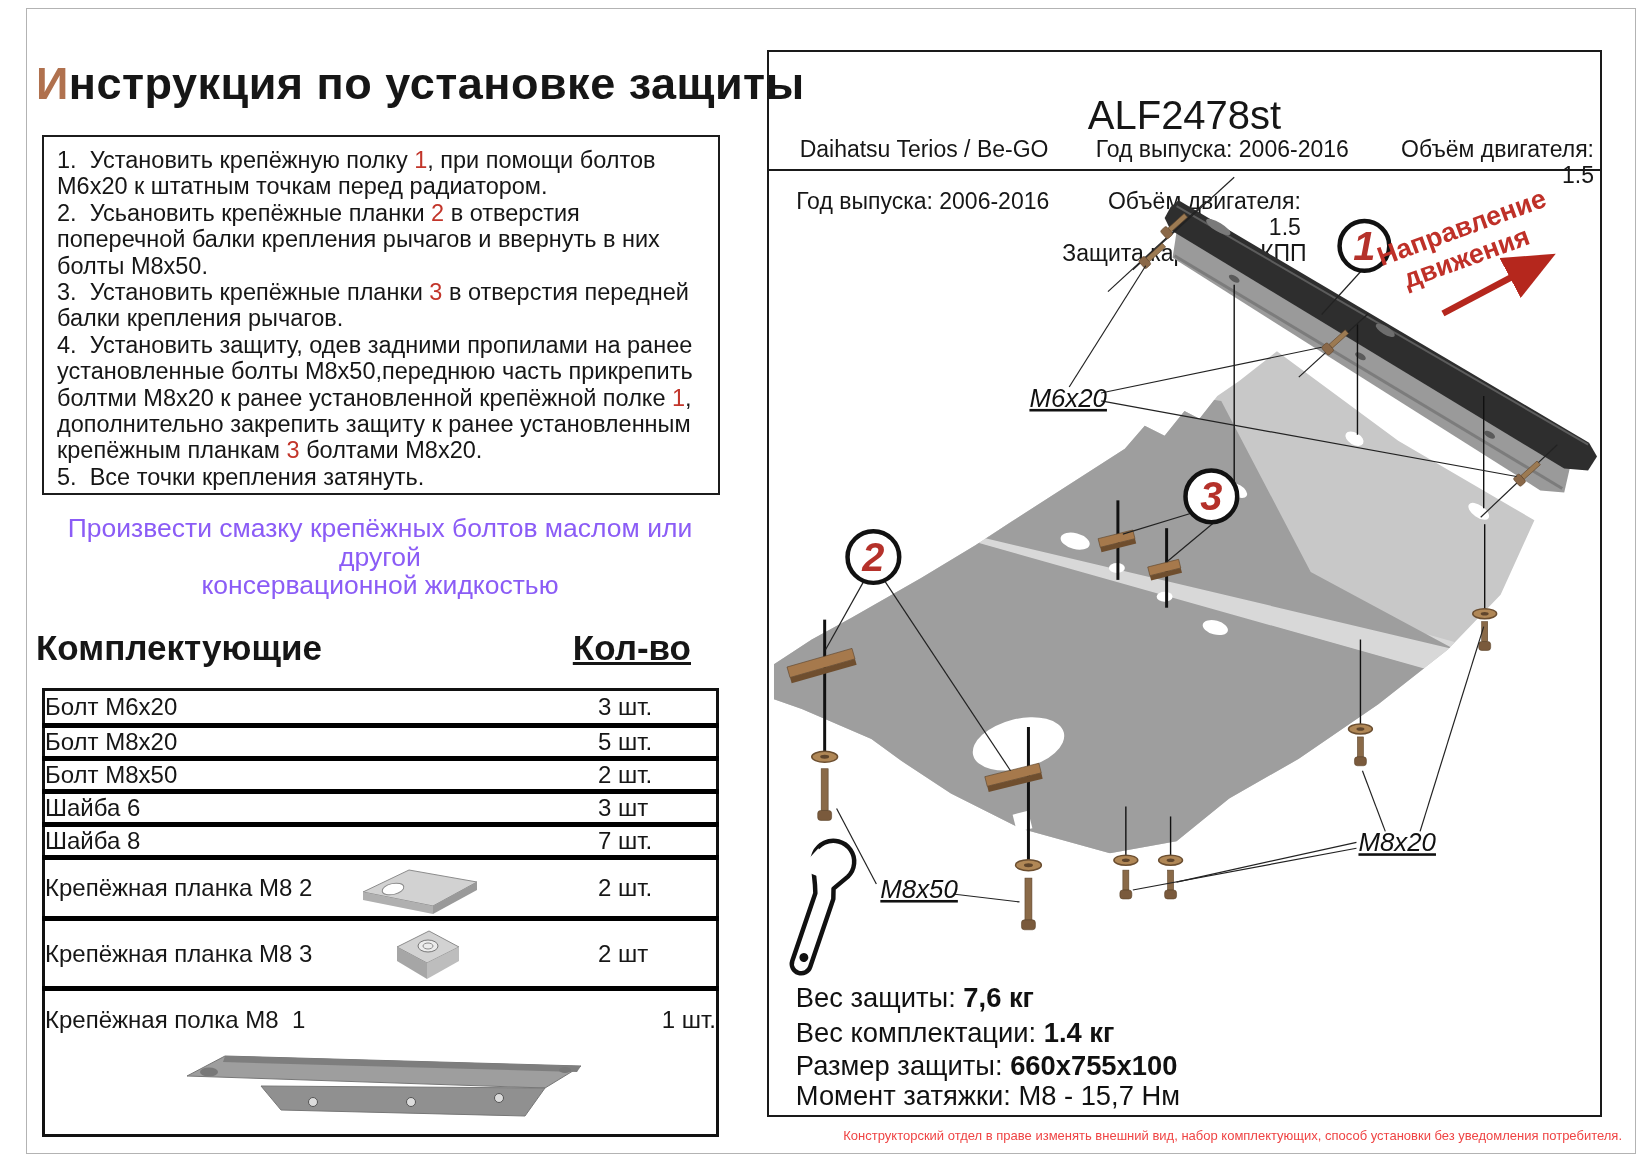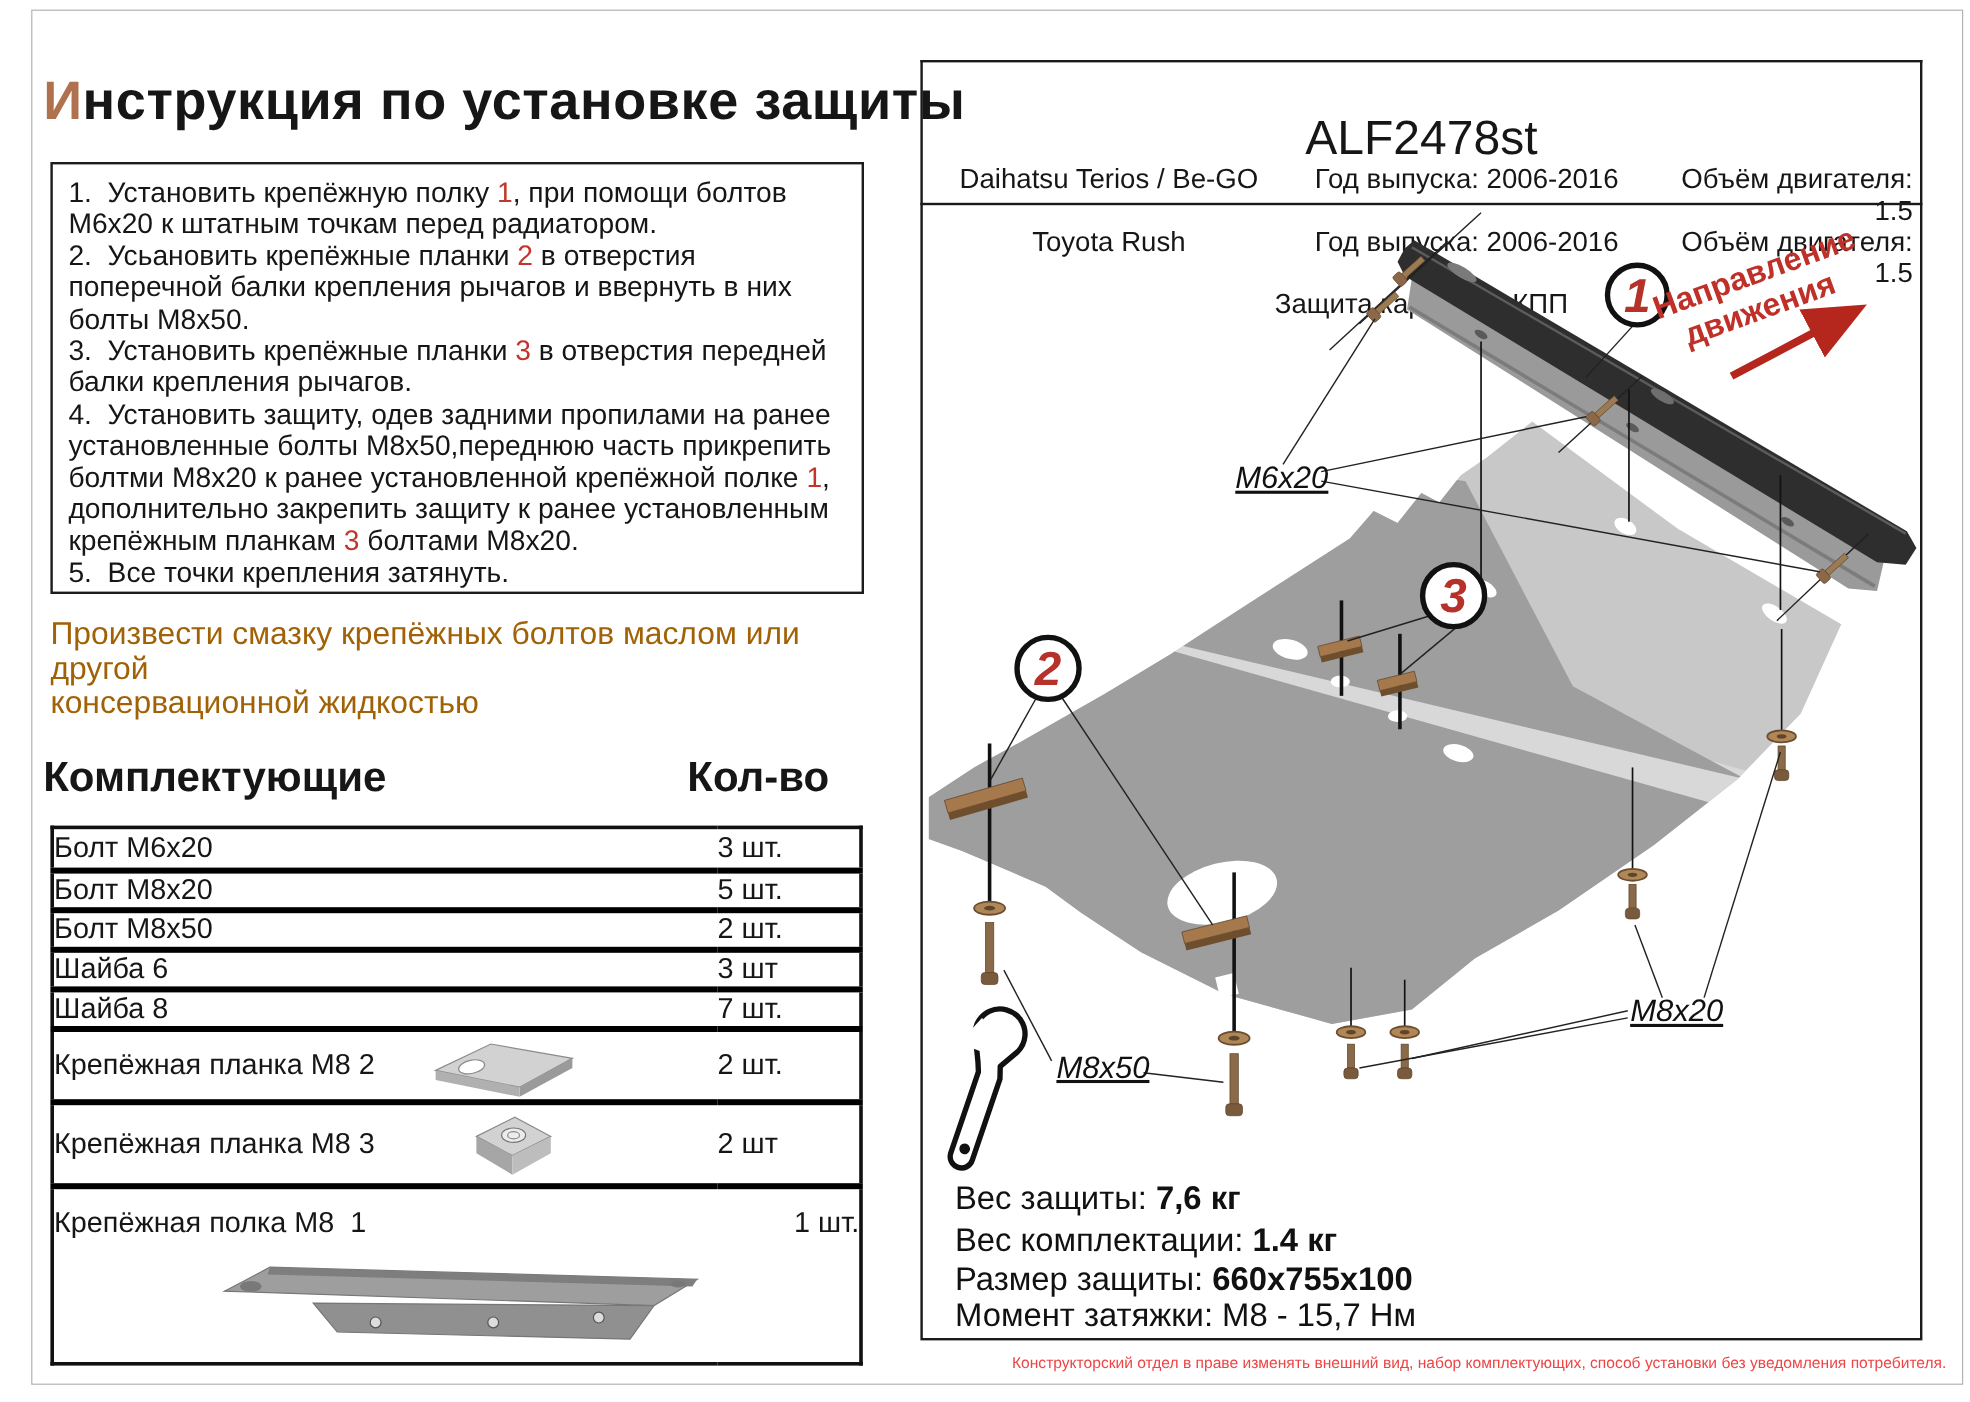--- a/index.html
+++ b/index.html
@@ -6,25 +6,25 @@
   body{width:1642px;height:1168px;position:relative;overflow:hidden;
        font-family:"Liberation Sans",sans-serif;color:#161616;}
   .abs{position:absolute;}
   .frame{left:26px;top:8px;width:1608px;height:1144px;border:1px solid #b3b3b3;}
   
   .title{left:36px;top:58px;font-size:45px;font-weight:700;letter-spacing:.5px;white-space:nowrap;}
   .title .cap{color:#b0714e;}
   .instr-box{left:42px;top:135px;width:649px;height:346px;border:2px solid #1c1c1c;
              padding:10px 12px 0 13px;font-size:23.5px;line-height:26.4px;}
   .rednum{color:#c2352a;}
-  .lube{left:42px;top:514px;width:676px;color:#a16207;
+  .lube{left:42px;top:514px;width:676px;text-align:center;color:#8b5cf6;
         font-size:26.5px;line-height:28.5px;}
   .comp-head{left:36px;top:628px;width:683px;display:flex;justify-content:space-between;
              font-size:35px;font-weight:600;}
-  .comp-head .right{padding-right:28px;}
+  .comp-head .right{padding-right:28px;text-decoration:underline;}
   table.comp{left:42px;top:688px;width:677px;border-collapse:collapse;table-layout:fixed;}
   table.comp{position:absolute;}
   table.comp td{border:0;font-size:24px;padding:0;}
   table.comp tr{border-bottom:5px solid #000000;}
   table.comp{border:3px solid #111;}
   td.nm{padding-left:8px;vertical-align:middle;}
   td.qty{width:118px;text-align:left;padding-left:2px;vertical-align:middle;white-space:nowrap;}
   .rimg{position:relative;}
   .row-img{position:absolute;left:310px;top:2px;}
   .shelf-wrap{margin:2px 0 4px 128px;}
@@ -147,21 +147,20 @@
   </table>
 
 <div class="abs hdr-box">
   <div class="hdr-code">ALF2478st</div>
   <div class="hdr-grid">
     <span class="c1">Daihatsu Terios / Be-GO</span>
     <span class="c2">Год выпуска: 2006-2016</span>
     <span class="c3">Объём двигателя: 1.5</span>
   </div>
   <div class="hdr-grid">
-    <span class="c1">Toyota Rush</span>
     <span class="c2">Год выпуска: 2006-2016</span>
     <span class="c3">Объём двигателя: 1.5</span>
   </div>
   <div class="hdr-sub">Защита картера и КПП</div>
 </div>
 
 <div class="abs diag-box">
 <svg width="831" height="944" viewBox="0 0 836 943">
   <defs>
     <marker id="ah" markerWidth="8" markerHeight="7" refX="6" refY="3.5" orient="auto">

